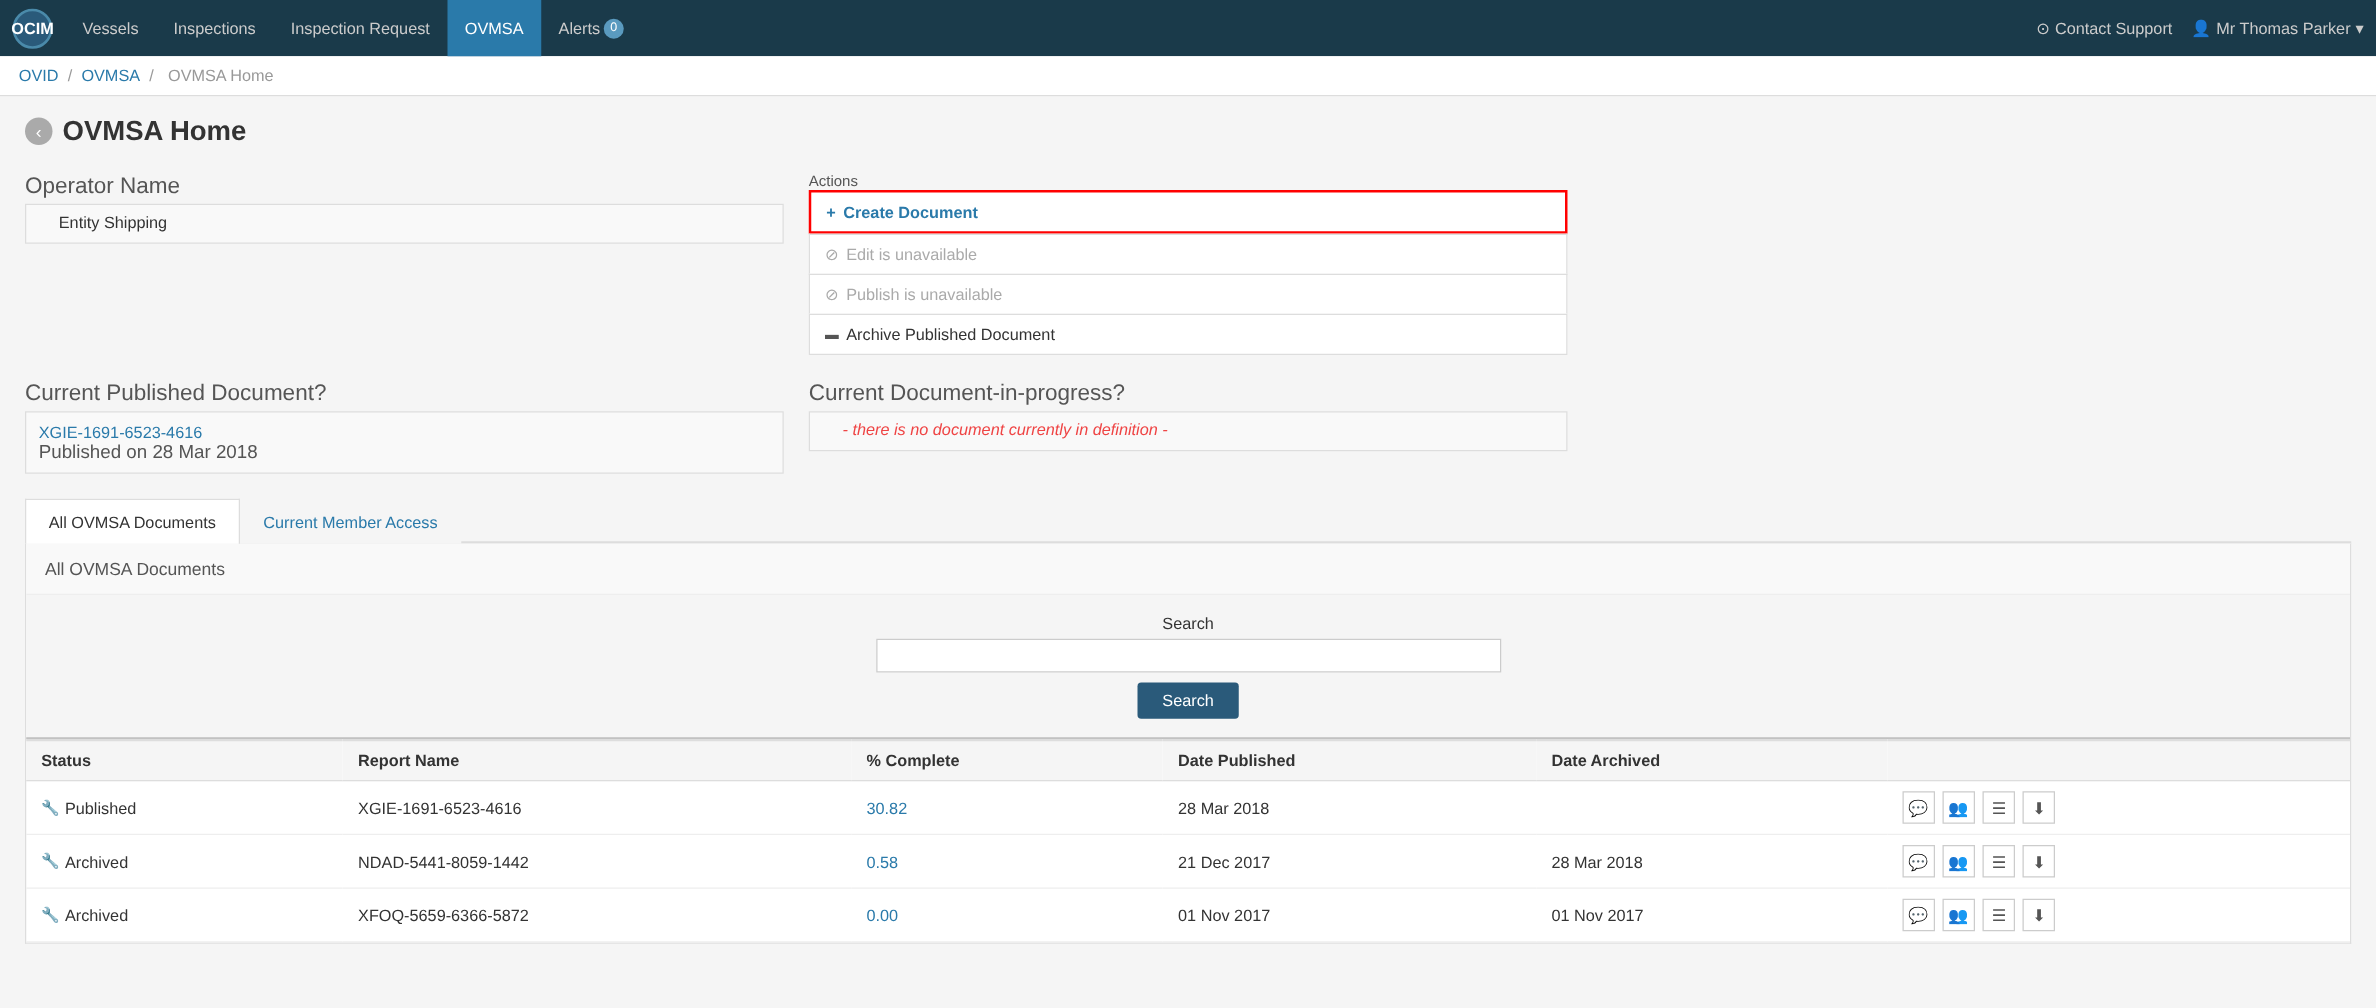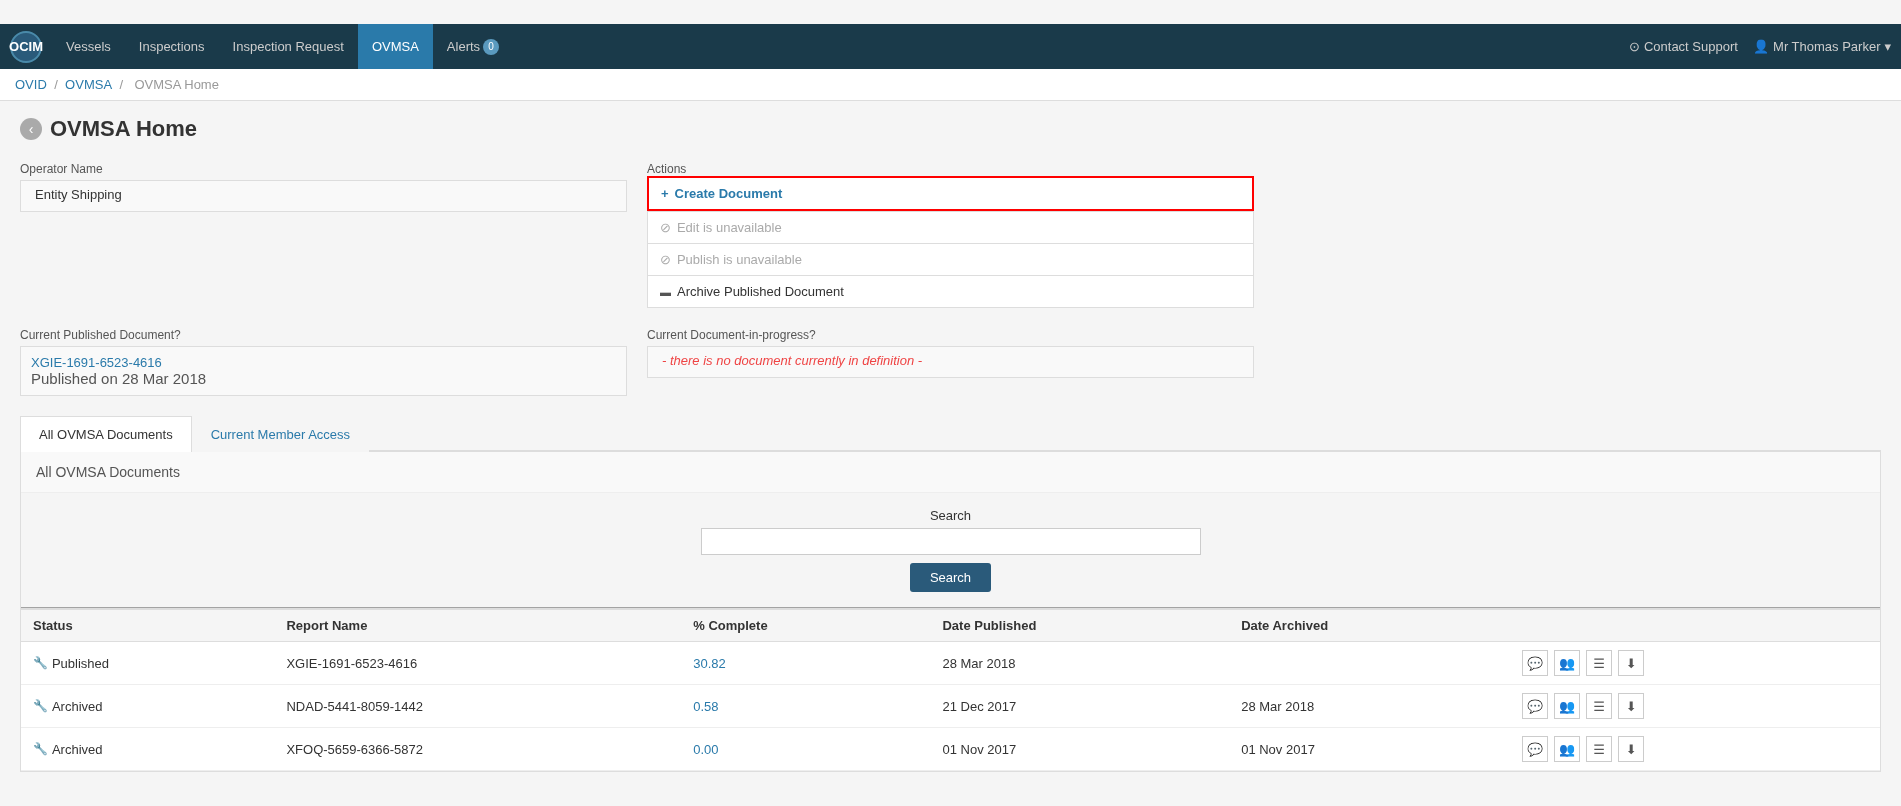--- a/index.html
+++ b/index.html
@@ -5,21 +5,20 @@
     * { box-sizing: border-box; margin: 0; padding: 0; font-family: Arial, sans-serif; font-size: 13px; }
     body { background: #f5f5f5; }
 
     
     .nav-bar {
       background: #1a3a4a;
       display: flex;
       align-items: center;
       height: 45px;
       padding: 0 10px;
-      margin-top: 24px;
     }
     .nav-logo {
       display: flex;
       align-items: center;
       margin-right: 10px;
     }
     .nav-logo-circle {
       width: 32px; height: 32px;
       border-radius: 50%;
       background: #2a5a7a;
@@ -85,25 +84,25 @@
     .content { padding: 10px 20px; }
 
     
     .info-grid {
       display: grid;
       grid-template-columns: 1fr 1fr 1fr;
       gap: 20px;
       margin-bottom: 20px;
     }
     .info-col {}
-    .info-label { font-size: 12px; color: #555; margin-bottom: 4px; }
+    .info-label { font-size: 18px; color: #555; margin-bottom: 4px; }
     .info-value {
       background: #f9f9f9;
       border: 1px solid #ddd;
-      padding: 6px 14px;
+      padding: 6px 26px;
       min-height: 32px;
       color: #333;
     }
     .info-value.link-value {
       padding: 8px 10px;
       min-height: 50px;
     }
     .info-value a { color: #2a7aaa; text-decoration: none; display: block; }
     .info-value.muted { color: #ef4444; font-style: italic; }
 

